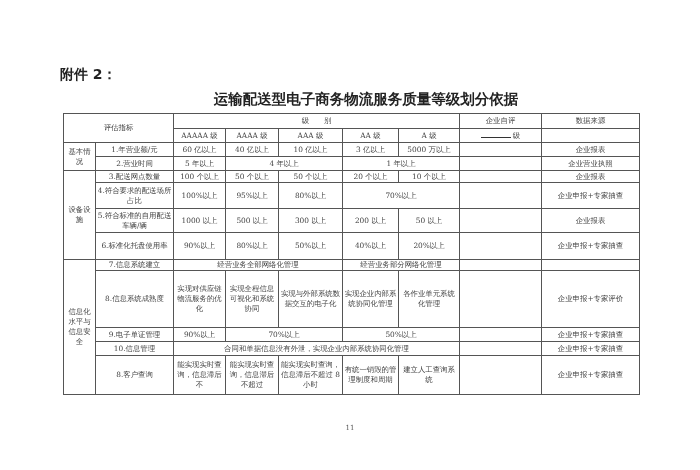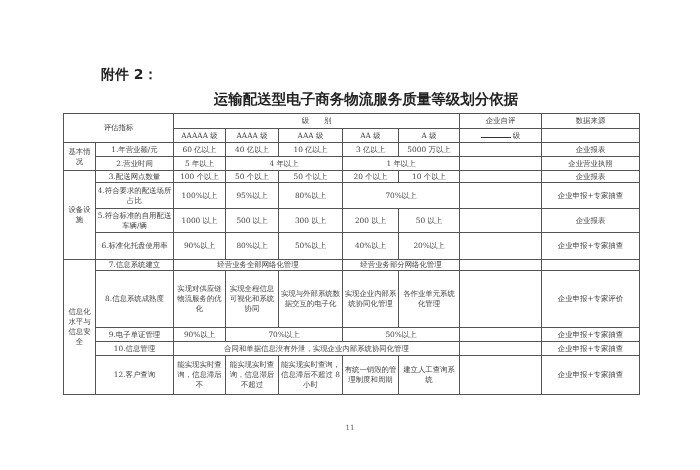--- a/index.html
+++ b/index.html
@@ -1,19 +1,19 @@
 <!DOCTYPE html>
 <html><head>
 <meta charset="utf-8">
 <style>
   html, body { margin:0; padding:0; }
   body { width:700px; height:470px; background:#ffffff; position:relative; overflow:hidden;
          font-family:"DejaVu Serif", "Liberation Serif", serif; color:#333; }
   .attach { position:absolute; left:60px; top:66px; font-family:"DejaVu Sans","Liberation Sans",sans-serif;
-            font-size:14px; color:#222; font-weight:bold;margin-left:41px; }
+            font-size:14px; color:#222; font-weight:bold; }
   .title { position:absolute; left:0; width:700px; top:90px; text-align:center; left:60px;
            font-family:"DejaVu Sans","Liberation Sans",sans-serif; font-size:14.5px; color:#222; font-weight:bold; }
   table.grid { position:absolute; left:63px; top:113px; border-collapse:collapse; table-layout:fixed;
                border:1.5px solid #444; }
   table.grid td { border:1px solid #555; text-align:center; vertical-align:middle; padding:0 1px;
                   font-size:7.4px; line-height:10px; color:#444; overflow:hidden; }
   td.vgroup { line-height:12px; font-size:7.6px; }
   .blank-line { display:inline-block; width:30px; border-bottom:1px solid #333; height:6px; margin-right:2px; }
   .pagenum { position:absolute; top:424px; left:0; width:700px; text-align:center; font-size:7px; color:#555; }
 </style>
@@ -148,21 +148,21 @@
   </tr>
 
   <tr style="height:14px">
     <td>10.信息管理</td>
     <td colspan="5">合同和单据信息没有外泄，实现企业内部系统协同化管理</td>
     <td></td>
     <td>企业申报+专家抽查</td>
   </tr>
 
   <tr style="height:39px">
-    <td>12.客户查询</td>
+    <td>8.客户查询</td>
     <td>能实现实时查询，信息滞后不</td>
     <td>能实现实时查询，信息滞后不超过</td>
     <td>能实现实时查询，信息滞后不超过 8 小时</td>
     <td>有统一销毁的管理制度和周期</td>
     <td>建立人工查询系统</td>
     <td></td>
     <td>企业申报+专家抽查</td>
   </tr>
 </tbody>
   </table>

